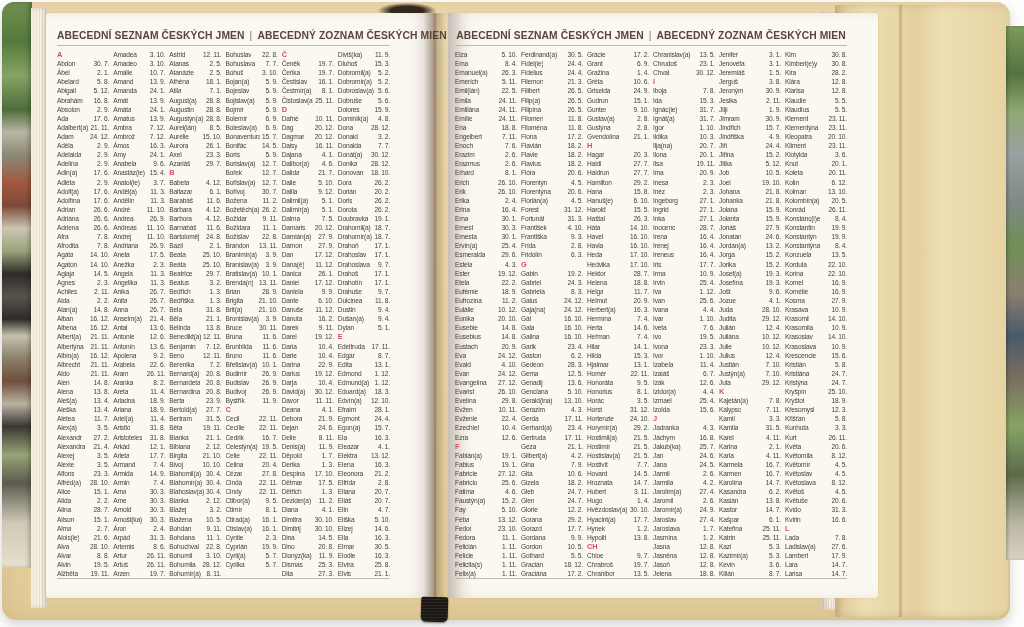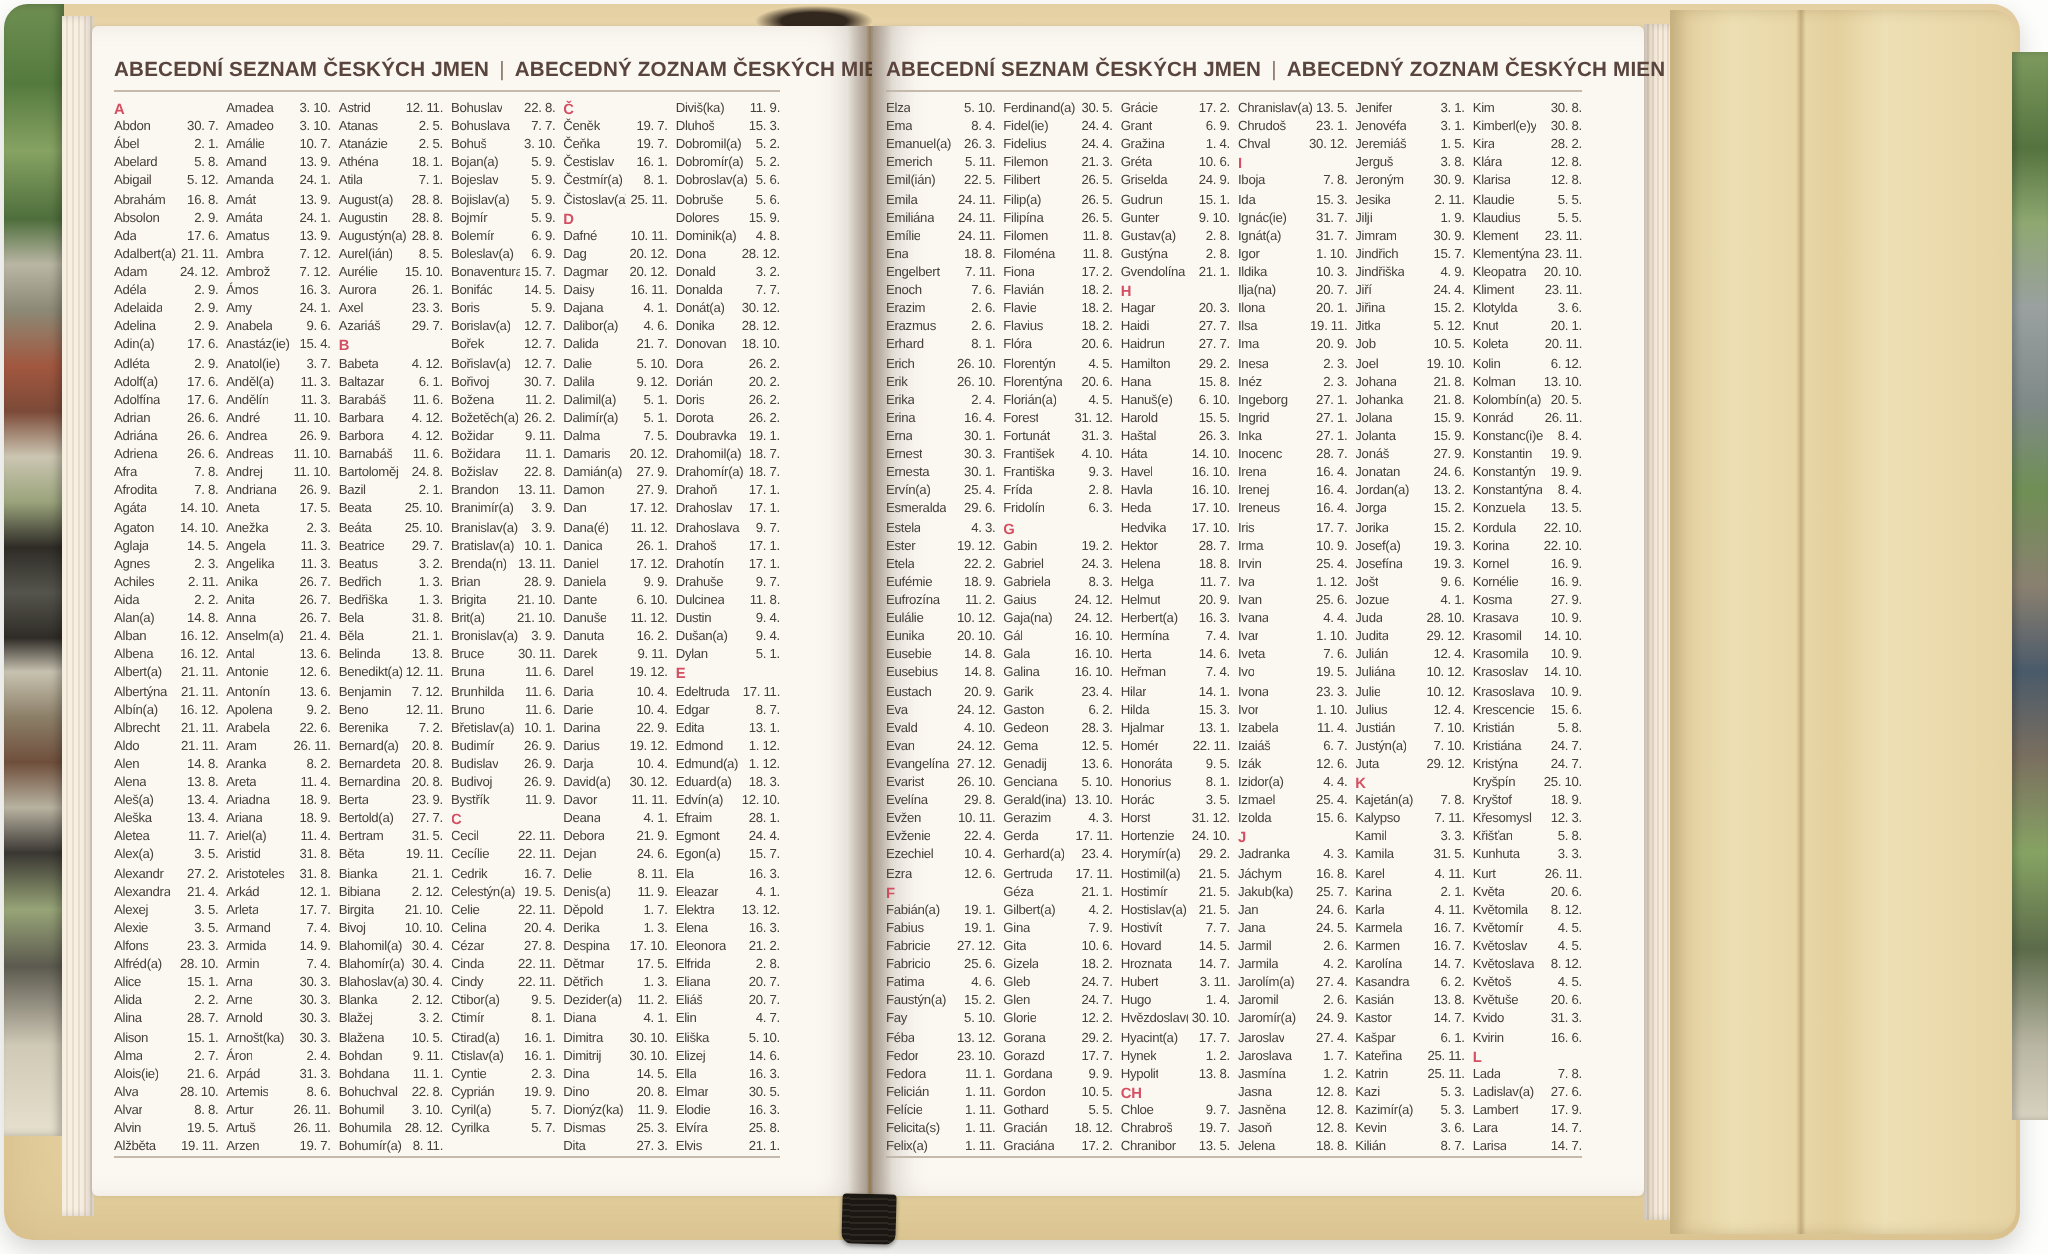--- a/index.html
+++ b/index.html
@@ -20,21 +20,21 @@
       #97a477 80%,#5c5a4f 85%,#cfc9b6 92%,#e7e0ce 100%);
     box-shadow:inset -3px 0 4px rgba(0,0,0,.25)}
   .edge-left{position:absolute;left:31px;top:8px;width:16px;height:600px;z-index:2;
     background:repeating-linear-gradient(90deg,#f8efe3 0 2px,#e9dcc9 2px 3px);
     box-shadow:inset -3px 0 4px rgba(0,0,0,.14)}
   .spine-top{position:absolute;left:378px;top:3px;width:58px;height:15px;z-index:2;
     background:radial-gradient(ellipse at center,#33281e 0%,#33281e 40%,rgba(51,40,30,0) 72%)}
   .page{position:absolute;top:13px;height:585px;background:var(--page-bg,#fbf8f2);z-index:3}
   .page.left{left:46px;width:388px;border-radius:3px 0 0 3px;
     box-shadow:inset -16px 0 18px -10px rgba(96,74,56,.40),0 0 2px rgba(0,0,0,.10)}
-  .page.right{left:436px;width:386px;border-radius:0 3px 3px 0;
+  .page.right{left:448px;width:430px;border-radius:0 3px 3px 0;
     box-shadow:inset 18px 0 18px -10px rgba(96,74,56,.40),0 0 2px rgba(0,0,0,.10)}
   .page.left .content{margin:0 44px 0 11px}
   .page.right .content{margin:0 31px 0 7px}
   .pg-header{margin-top:17px;font-weight:bold;font-size:10.3px;letter-spacing:.1px;
     color:var(--header-text,#5a443e);text-align:center;white-space:nowrap}
   .sep{margin:0 5px;font-weight:normal;color:#8a7568}
   .rule{margin-top:4px;border-top:1px solid #c3b9ac}
   .cols{display:grid;grid-template-columns:repeat(6,1fr);column-gap:4px;margin-top:4px;height:529px;
     border-bottom:1px solid #c3b9ac;overflow:hidden}
   .col{overflow:hidden}

